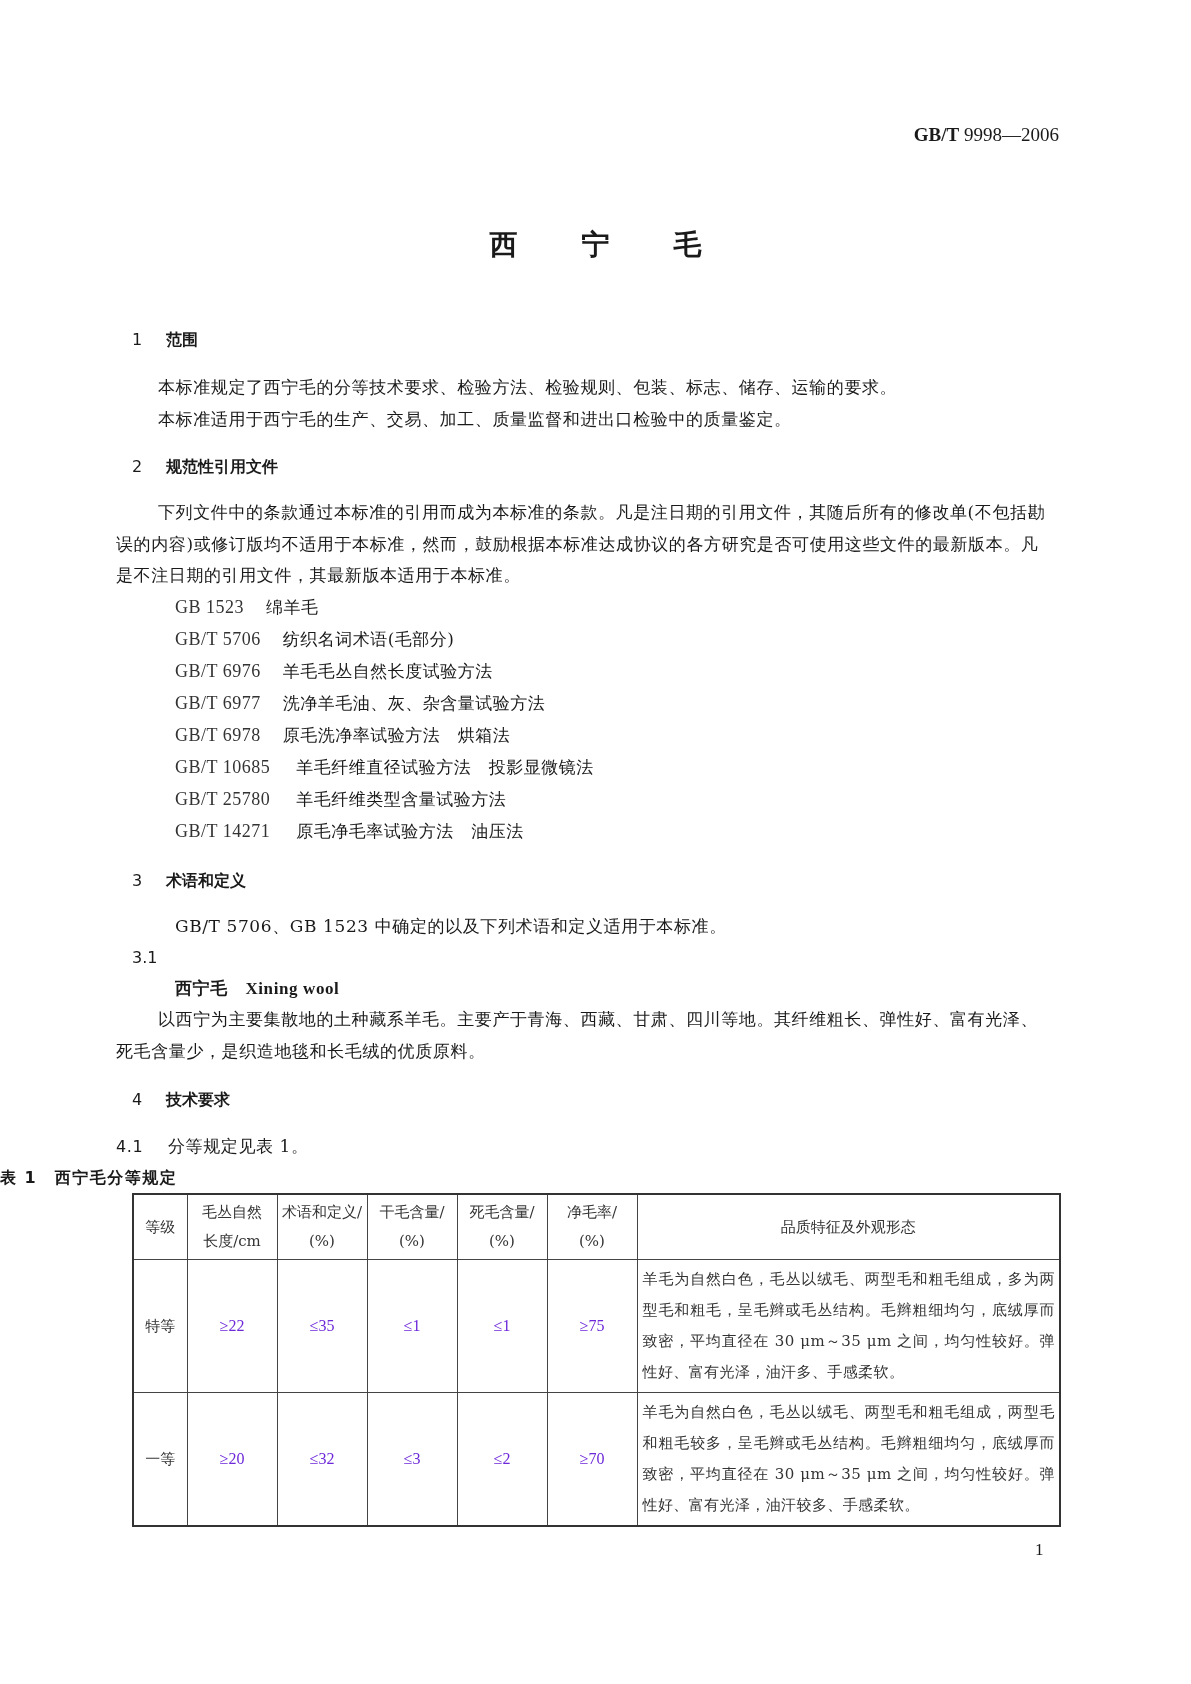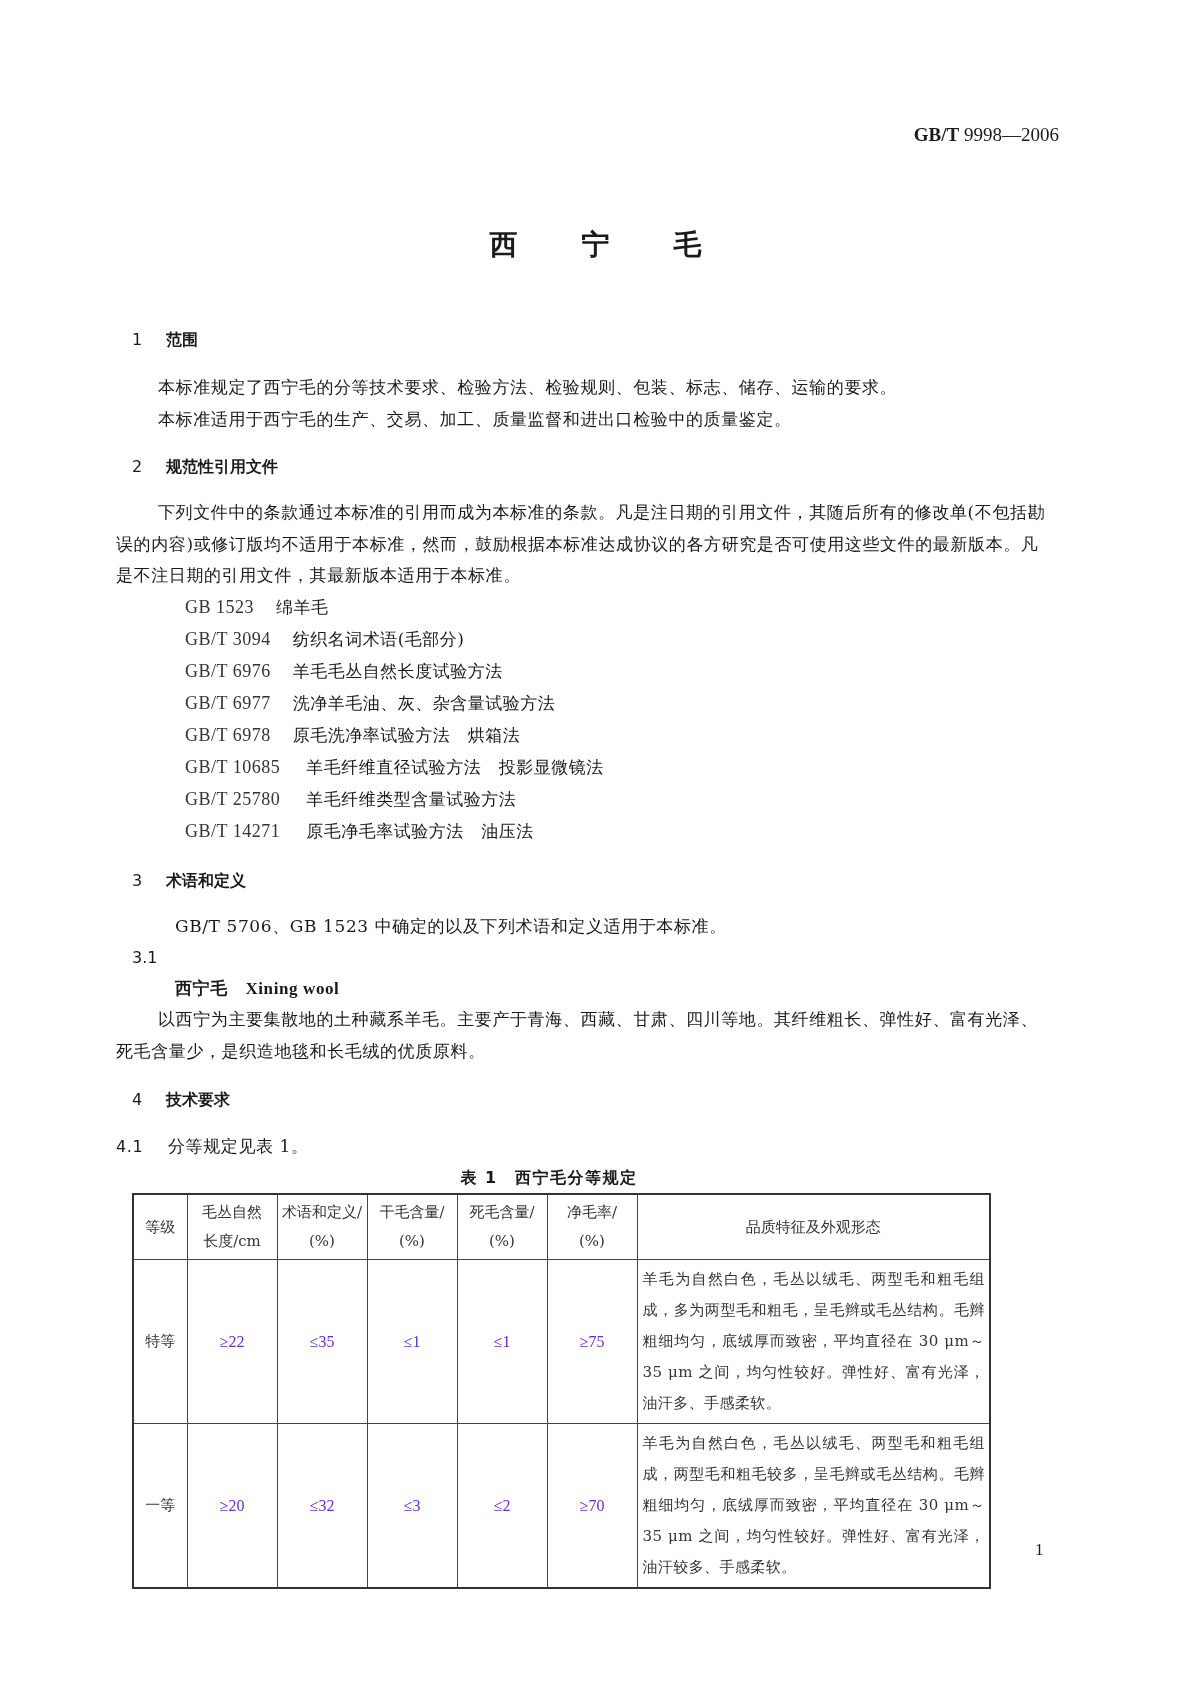--- a/index.html
+++ b/index.html
@@ -24,30 +24,30 @@
   }
   .h1 .num { display: inline-block; width: 34px; font-weight: normal; }
   .p {
     position: absolute; left: 116px; width: 930px;
     font-size: 17px; line-height: 31.5px; letter-spacing: 0.6px;
   }
   .indent { text-indent: 42px; }
   .ref {
     position: absolute; left: 175px; font-size: 17px; letter-spacing: 0.5px;
   }
-  .ref .code { font-family: "Liberation Serif", serif; font-size: 18px; color:#333; display:inline-block;margin-left:10px; }
+  .ref .code { font-family: "Liberation Serif", serif; font-size: 18px; color:#333; display:inline-block; }
   .ref .name { margin-left: 22px; }
   .ref .name2 { margin-left: 26px; }
   .bold-term { font-weight: bold; }
   .caption {
-    position: absolute; top: 1168px; left: 15px; width: 1068px; text-align: center;
+    position: absolute; top: 1168px; left: 0; width: 1068px; 
     font-family: "DejaVu Sans", sans-serif; font-size: 16px; font-weight: bold; letter-spacing: 1.5px;
   }
   table.grade {
-    position: absolute; top: 1193px; left: 132px; width: 859px;
+    position: absolute; top: 1193px; left: 132px; width: 929px;
     border-collapse: collapse;
     font-size: 15px; color: #333;
   }
   table.grade td, table.grade th {
     border: 1px solid #444; text-align: center; vertical-align: middle;
     font-weight: normal; padding: 0;
   }
   table.grade { border: 2px solid #333; }
   table.grade th { height: 64px; line-height: 29px; }
   table.grade td.val { font-family: "Liberation Serif", serif; font-size: 16px; color: #6d28d9; }
@@ -79,21 +79,21 @@
 
 <div class="h1" style="top:457px;">
   <span class="num">2</span><span>规范性引用文件</span>
 </div>
 <div class="p indent" style="top:497px;">下列文件中的条款通过本标准的引用而成为本标准的条款。凡是注日期的引用文件，其随后所有的修改单(不包括勘误的内容)或修订版均不适用于本标准，然而，鼓励根据本标准达成协议的各方研究是否可使用这些文件的最新版本。凡是不注日期的引用文件，其最新版本适用于本标准。</div>
 
 <div class="ref" style="top:596px;">
   <span class="code">GB 1523</span><span class="name">绵羊毛</span>
 </div>
 <div class="ref" style="top:628px;">
-  <span class="code">GB/T 3094</span><span class="name">纺织名词术语(毛部分)</span>
+  <span class="code">GB/T 5706</span><span class="name">纺织名词术语(毛部分)</span>
 </div>
 <div class="ref" style="top:660px;">
   <span class="code">GB/T 6976</span><span class="name">羊毛毛丛自然长度试验方法</span>
 </div>
 <div class="ref" style="top:692px;">
   <span class="code">GB/T 6977</span><span class="name">洗净羊毛油、灰、杂含量试验方法</span>
 </div>
 <div class="ref" style="top:724px;">
   <span class="code">GB/T 6978</span><span class="name">原毛洗净率试验方法　烘箱法</span>
 </div>

